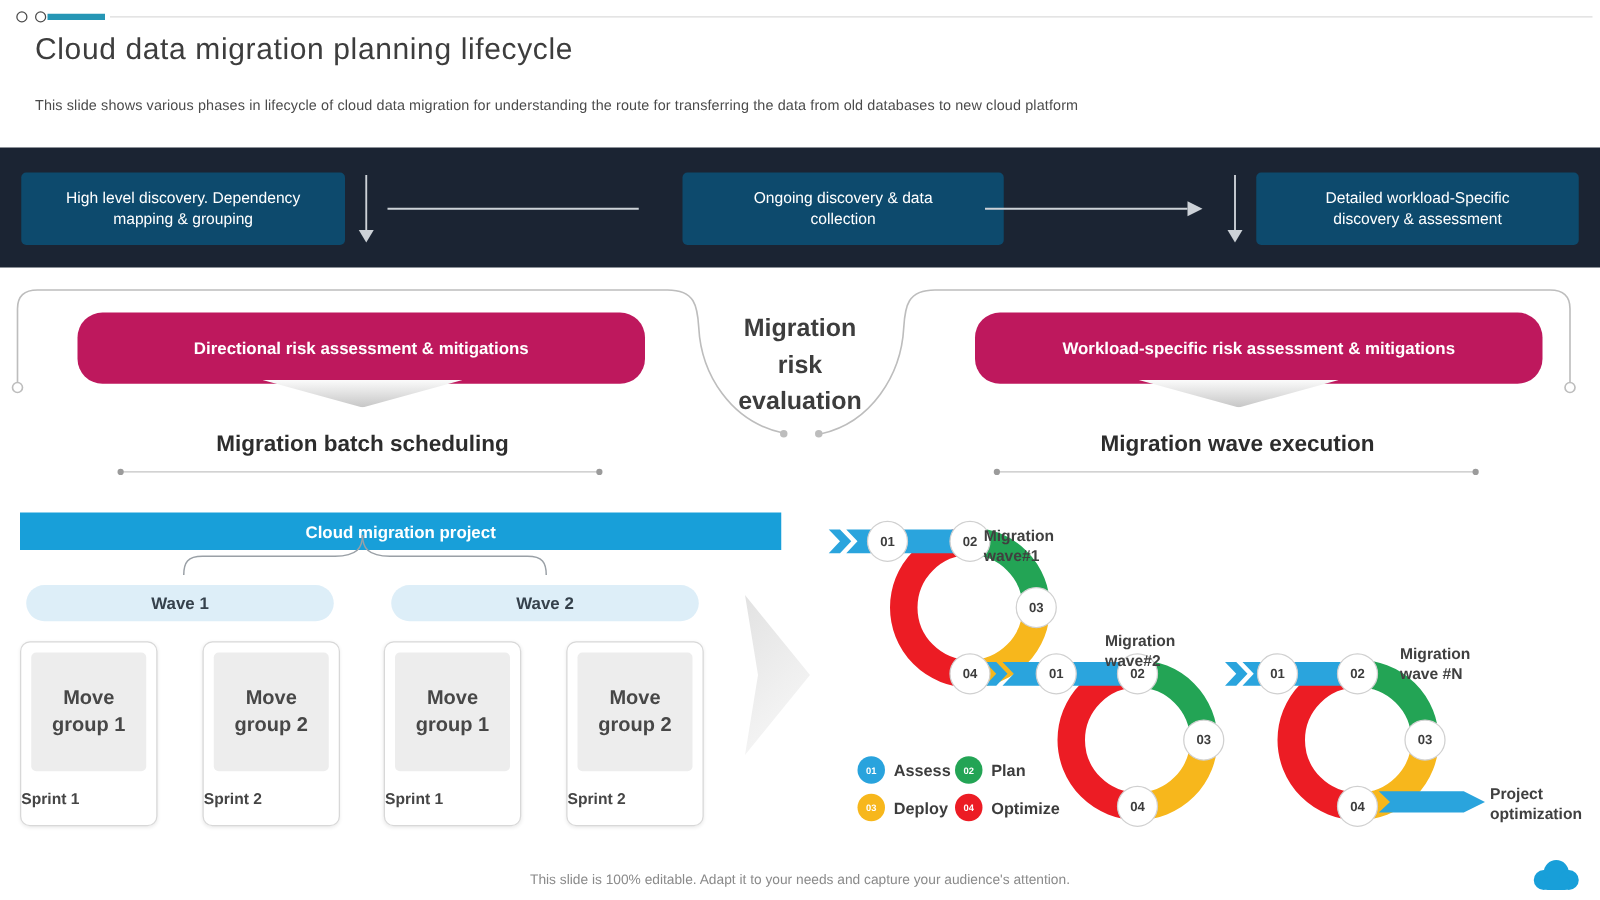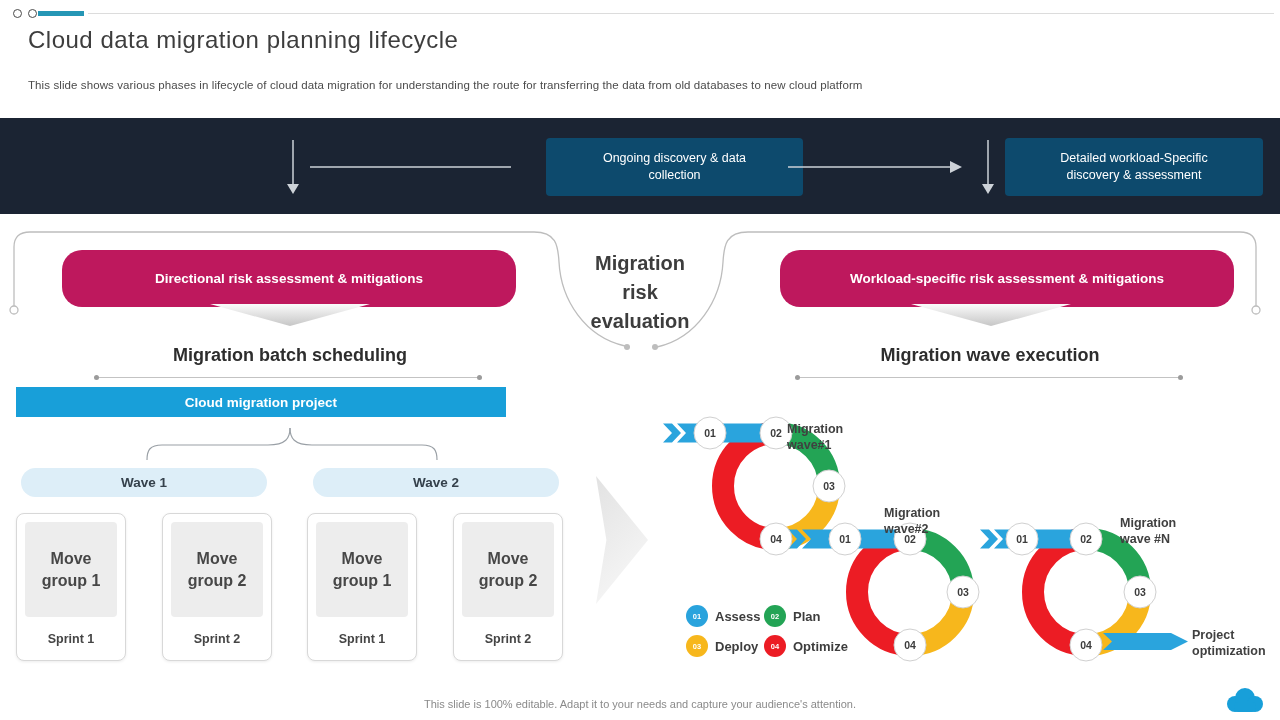--- a/index.html
+++ b/index.html
@@ -34,30 +34,30 @@
                clip-path:polygon(0 0,100% 0,50% 100%); }
   .risk-center { left:585px; top:249px; width:110px; text-align:center; font-size:20px; font-weight:bold;
                  color:#3d3d3d; line-height:1.45; }
 
   
   .col-heading { position:absolute; top:345px; width:548px; text-align:center; font-size:18px; font-weight:bold; color:#2d2d2d; }
   .rule { position:absolute; top:377px; height:1px; background:#c3c3c3; }
   .rule-dot { position:absolute; top:375px; width:5px; height:5px; border-radius:50%; background:#9b9b9b; }
 
   
-  .project-bar { left:16px; top:387px; width:490px; height:30px; background:#189fd9;
+  .project-bar { left:16px; top:410px; width:609px; height:30px; background:#189fd9;
                  display:flex; align-items:center; justify-content:center; color:#fff; font-size:13.5px; font-weight:bold; }
   .wave-pill { position:absolute; top:468px; width:246px; height:29px; background:#ddeef8; border-radius:15px;
                display:flex; align-items:center; justify-content:center; font-size:13.5px; font-weight:bold; color:#35414c; }
   .card { position:absolute; top:513px; width:110px; height:148px; background:#fff; border:1px solid #d8d8d8;
           border-radius:8px; box-shadow:0 1px 3px rgba(0,0,0,.08); }
   .card-inner { position:absolute; left:8px; top:8px; width:92px; height:95px; background:#ededed; border-radius:4px;
                 display:flex; align-items:center; justify-content:center; text-align:center; }
   .card-inner span { width:60px; font-size:16px; font-weight:bold; color:#474747; line-height:1.35; }
-  .card-sprint { position:absolute; left:0; top:118px; width:100%; text-align:center; font-size:12.5px; font-weight:bold; color:#454545; }
+  .card-sprint { position:absolute; left:0; top:118px; width:100%; font-size:12.5px; font-weight:bold; color:#454545; }
   .big-chevron { left:596px; top:476px; width:52px; height:128px;
                  background:linear-gradient(135deg,#e2e2e2,#fafafa);
                  clip-path:polygon(0 0,100% 50%,0 100%,20% 50%); }
 
   
   .wave-label { position:absolute; font-size:12.5px; font-weight:bold; color:#404040; line-height:1.3; width:75px;margin-top:20px; }
   .end-label { left:1192px; top:627px; width:88px; font-size:12.5px; font-weight:bold; color:#404040; line-height:1.3; }
   .legend { left:686px; top:605px; width:200px; display:grid; grid-template-columns:78px 118px; grid-row-gap:8px; }
   .legend-item { display:flex; align-items:center; gap:7px; }
   .legend-dot { width:22px; height:22px; border-radius:50%; color:#fff; font-size:7.5px; font-weight:bold;
@@ -74,20 +74,23 @@
 
 <div class="abs deco-circle" style="left:13px;top:9px;"></div>
 <div class="abs deco-circle" style="left:28px;top:9px;"></div>
 <div class="abs deco-bar" style="left:38px;top:11px;"></div>
 <div class="abs deco-line" style="left:88px;top:13px;"></div>
 
 <div class="abs slide-title">Cloud data migration planning lifecycle</div>
 <div class="abs slide-subtitle">This slide shows various phases in lifecycle of cloud data migration for understanding the route for transferring the data from old databases to new cloud platform</div>
 
 <div class="abs band">
+  <div class="phase-box pb1">
+    <span>High level discovery. Dependency mapping &amp; grouping</span>
+  </div>
   <div class="phase-box pb2">
     <span>Ongoing discovery &amp; data collection</span>
   </div>
   <div class="phase-box pb3">
     <span>Detailed workload-Specific discovery &amp; assessment</span>
   </div>
   <svg width="1280" height="96">
     <g stroke="#cdd2d8" stroke-width="1.5" fill="#cdd2d8">
       <line x1="293" y1="22" x2="293" y2="67"></line>
       <polygon points="287,66 299,66 293,76" stroke="none"></polygon>

